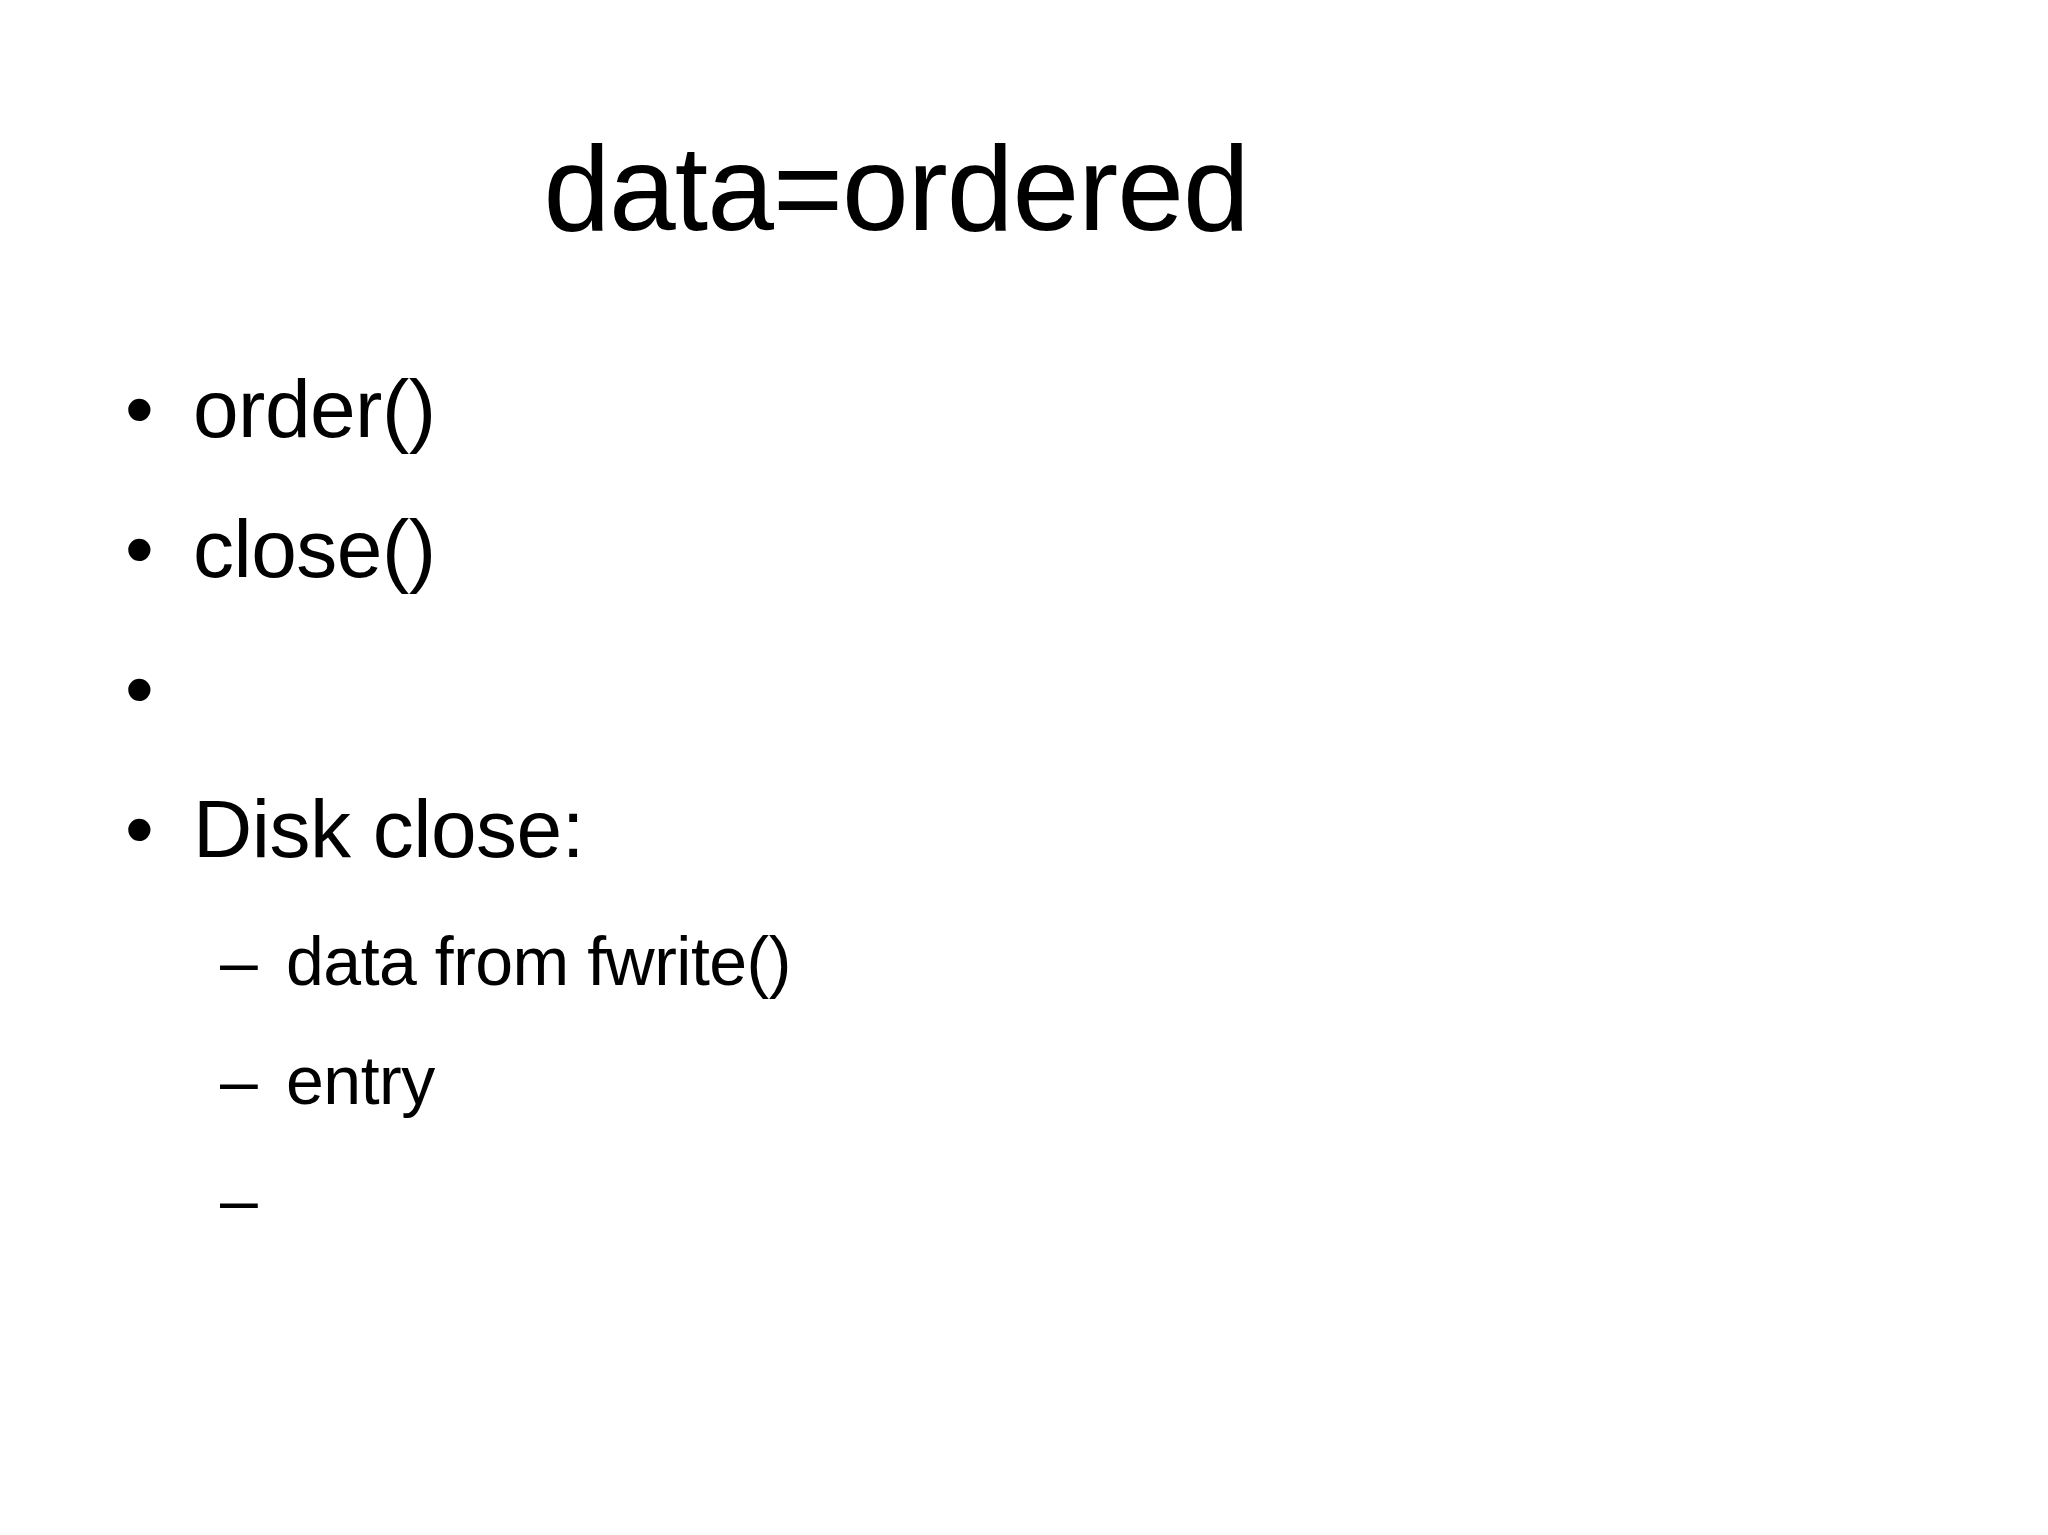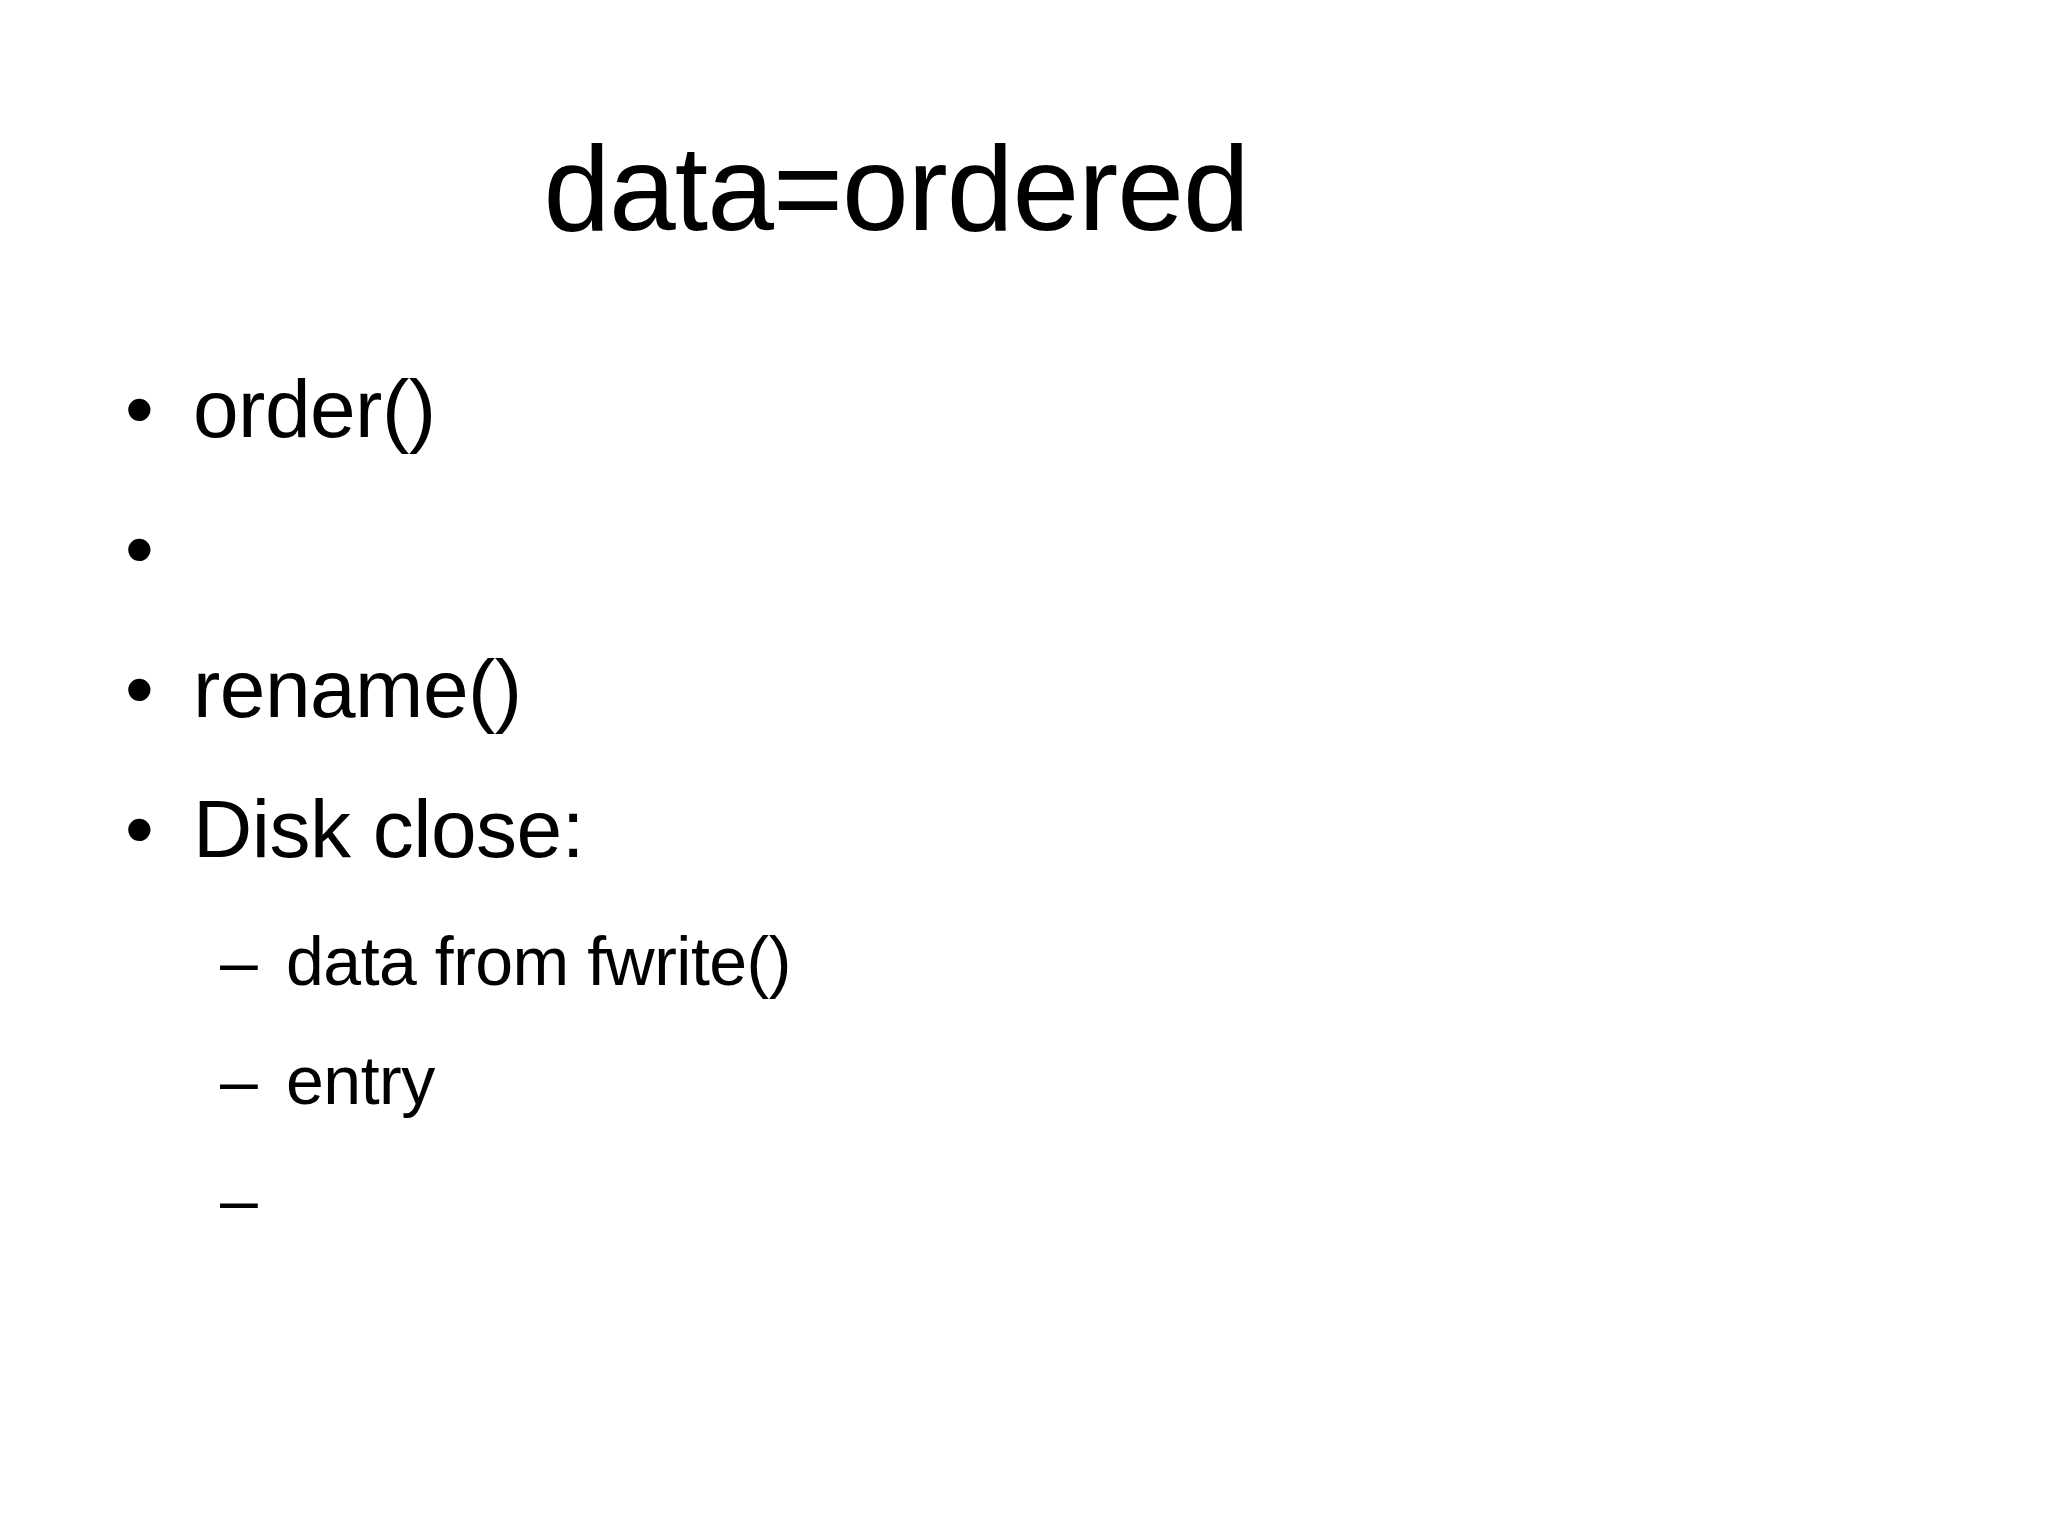--- a/index.html
+++ b/index.html
@@ -81,27 +81,27 @@
     <li class="bullet-item">
       <div class="row">
         <span class="bullet-marker">•</span>
         <span class="bullet-label">order()</span>
       </div>
     </li>
 
     <li class="bullet-item">
       <div class="row">
         <span class="bullet-marker">•</span>
+        <span class="bullet-label">close()</span>
       </div>
     </li>
 
     <li class="bullet-item">
       <div class="row">
         <span class="bullet-marker">•</span>
-        <span class="bullet-label">rename()</span>
       </div>
     </li>
 
     <li class="bullet-item">
       <div class="row">
         <span class="bullet-marker">•</span>
         <span class="bullet-label">Disk close:</span>
       </div>
 
       <ul class="sub-list">

